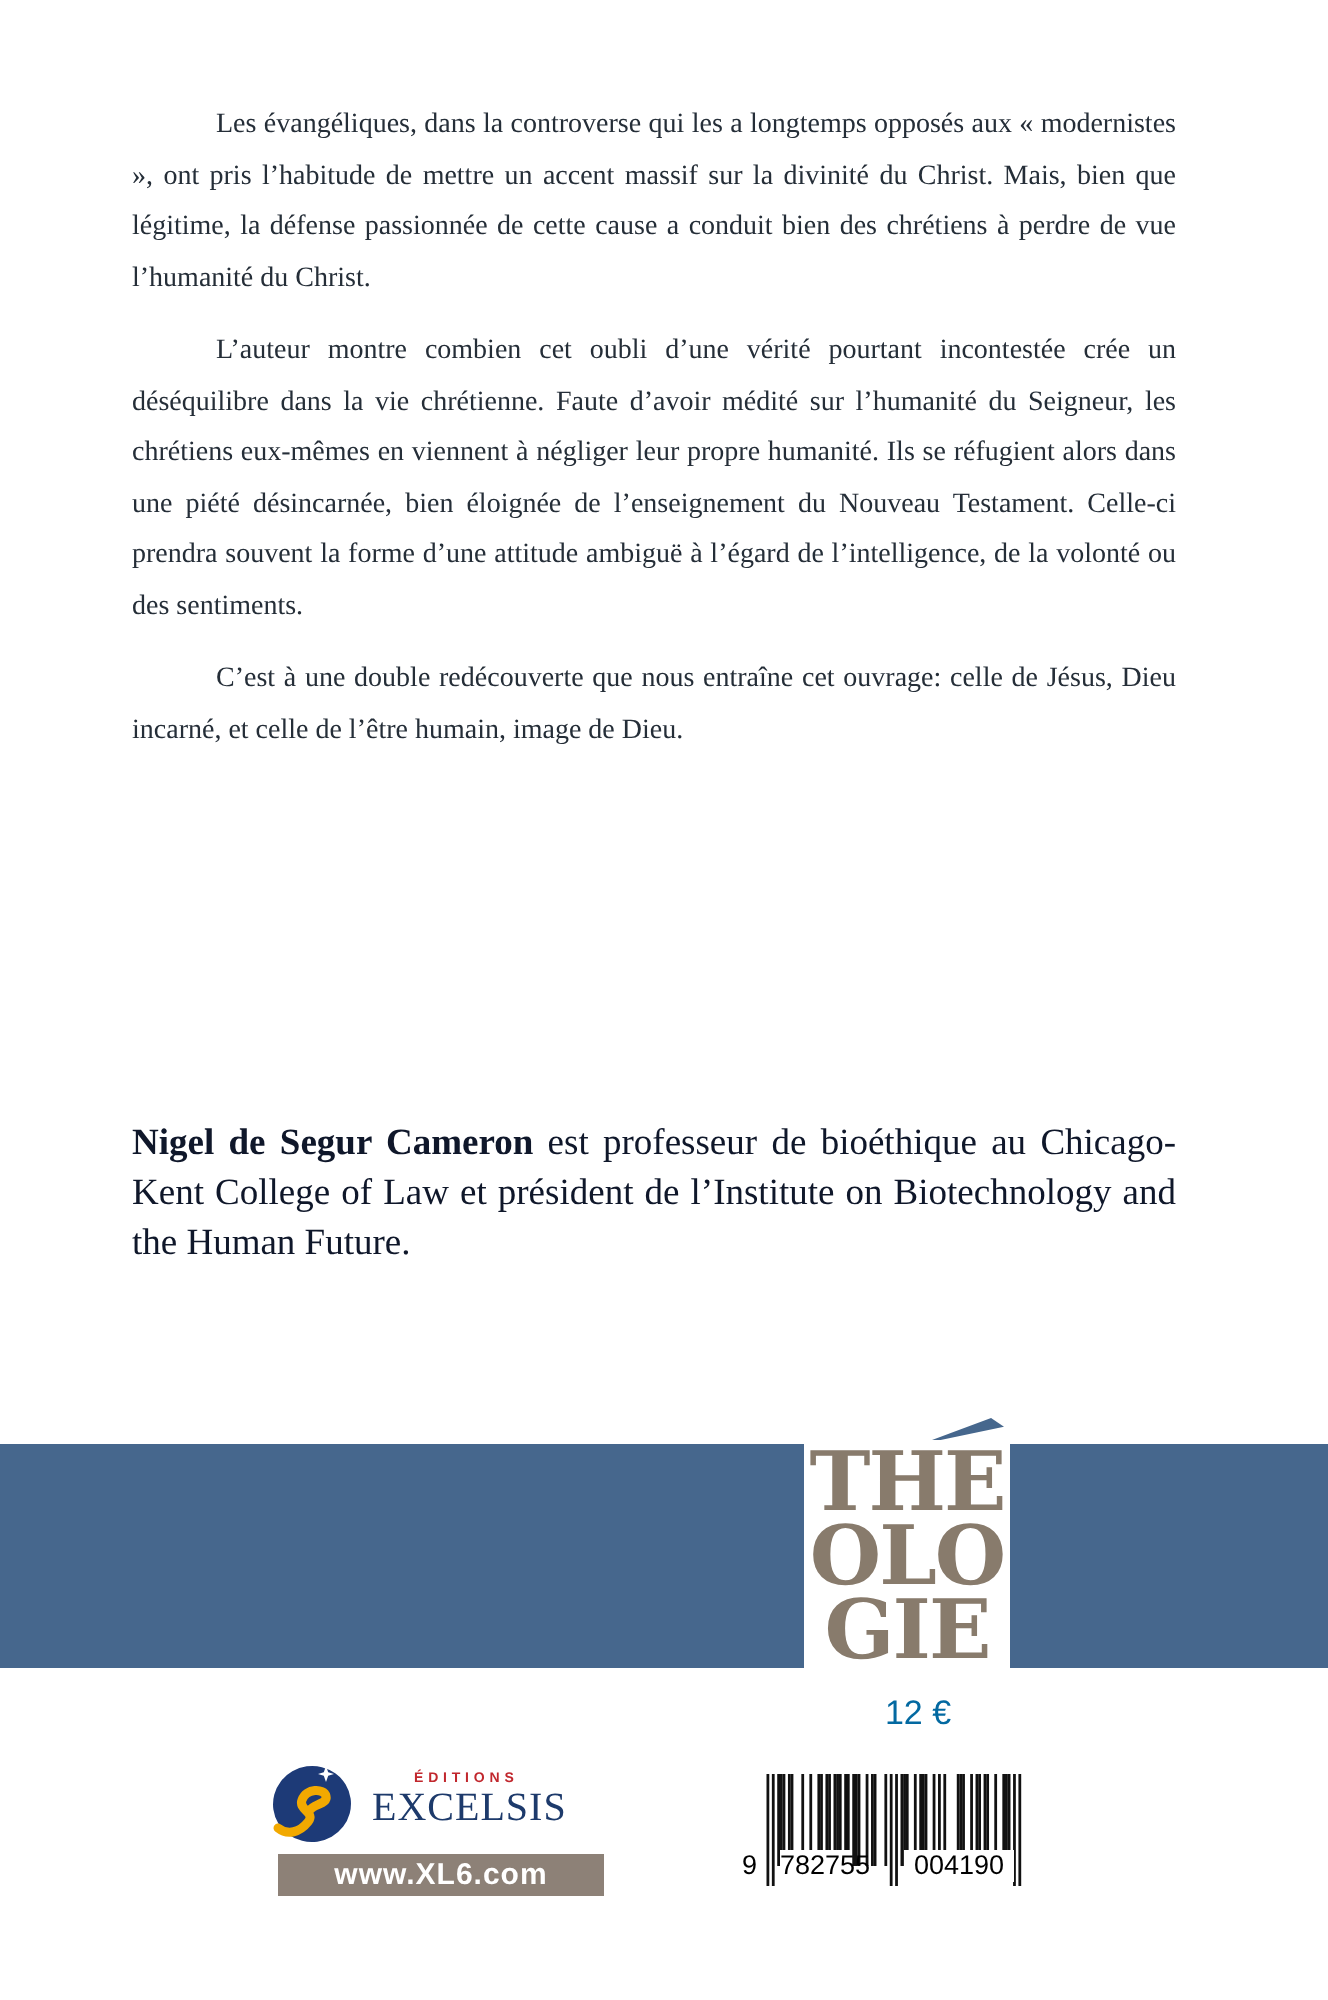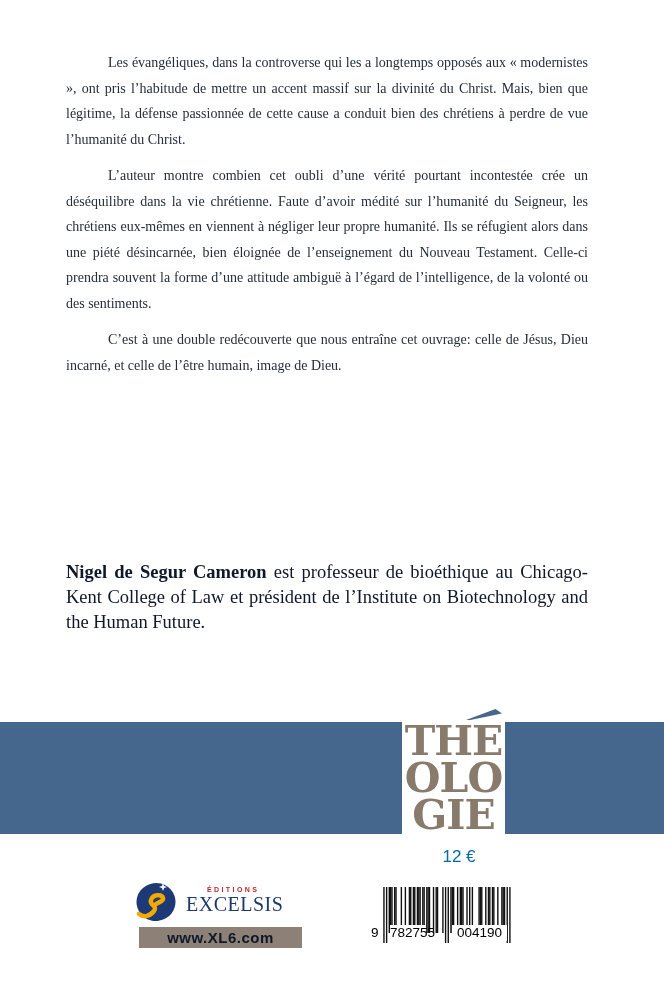--- a/index.html
+++ b/index.html
@@ -107,21 +107,21 @@
   }
   .website-bar {
     position: absolute; left: 139px; top: 927px;
     width: 163px; height: 21px;
     background: #8d8177;
     display: flex; align-items: center; justify-content: center;
   }
   .website-bar span {
     font-family: "Liberation Sans", sans-serif;
     font-size: 15px; font-weight: bold;
-    color: #0f172a; letter-spacing: 0.5px;
+    color: #ffffff; letter-spacing: 0.5px;
   }
 </style>
 </head>
 <body>
 
 <div class="cover">
 
   <div class="synopsis">
     <p>Les évangéliques, dans la controverse qui les a longtemps opposés aux « modernistes », ont pris l’habitude de mettre un accent massif sur la divinité du Christ. Mais, bien que légitime, la défense passionnée de cette cause a conduit bien des chrétiens à perdre de vue l’humanité du Christ.</p>
     <p>L’auteur montre combien cet oubli d’une vérité pourtant incontestée crée un déséquilibre dans la vie chrétienne. Faute d’avoir médité sur l’humanité du Seigneur, les chrétiens eux-mêmes en viennent à négliger leur propre humanité. Ils se réfugient alors dans une piété désincarnée, bien éloignée de l’enseignement du Nouveau Testament. Celle-ci prendra souvent la forme d’une attitude ambiguë à l’égard de l’intelligence, de la volonté ou des sentiments.</p>

